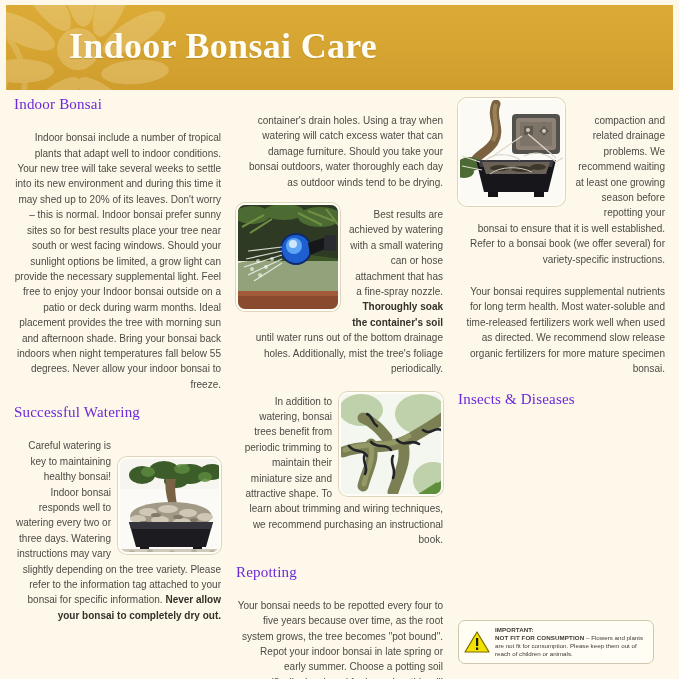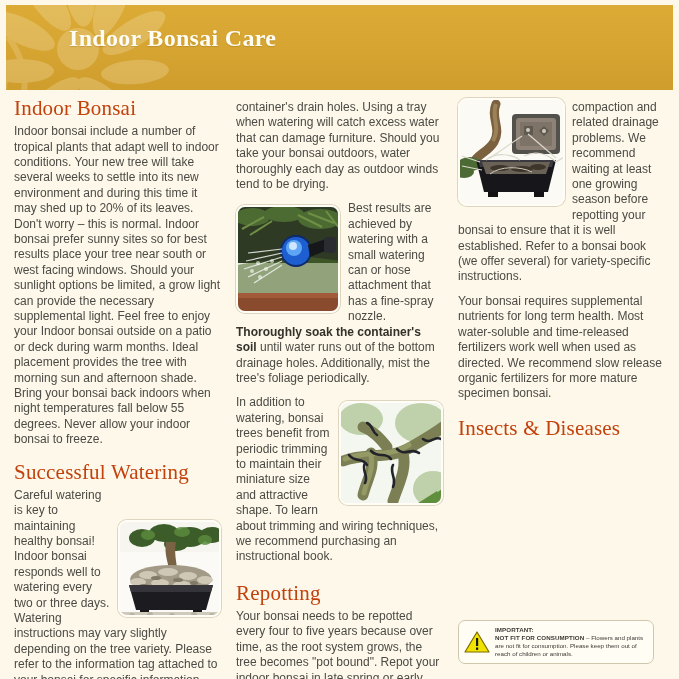--- a/index.html
+++ b/index.html
@@ -28,53 +28,53 @@
   .header-deco {
     position: absolute;
     left: -22px; top: -40px;
     width: 200px; height: 175px;
     opacity: .30;
   }
   .header-title {
     position: absolute;
     left: 63px; top: 20px;
     font-family: "Liberation Serif", serif;
-    font-size: 24px;
+    font-size: 36px;
     font-weight: bold;
     color: #fffdf4;
     letter-spacing: .3px;
     text-shadow: 0 1px 1px rgba(120,80,10,.25);
   }
 
   
   .cols {
     position: absolute;
     left: 0; top: 96px;
     width: 679px; height: 583px;
   }
   .col { position: absolute; top: 0; }
   .col-1 { left: 14px;  width: 207px; }
   .col-2 { left: 236px; width: 207px; }
   .col-3 { left: 458px; width: 207px; }
 
   h2.sec {
     font-family: "Liberation Serif", serif;
-    font-size: 21px;
+    font-size: 15px;
     font-weight: normal;
-    color: #c2410c;
+    color: #6d28d9;
     margin: 0 0 2px 0;
     line-height: 1.15;
     letter-spacing: .2px;
   }
   p.body {
-    margin: 4px 0 9px 0;
-    font-size: 12px;
+    margin: 17px 0 9px 0;
+    font-size: 10px;
     line-height: 15.4px;
     color: #4b4a45;
-    text-align: left;
+    text-align: right;
   }
   p.body b, .bold { font-weight: bold; color: #333129; }
 
   
   .photo {
     border-radius: 9px;
     border: 2px solid #fffdf5;
     box-shadow: 0 0 0 1px rgba(160,150,110,.35);
     overflow: hidden;
     position: relative;

